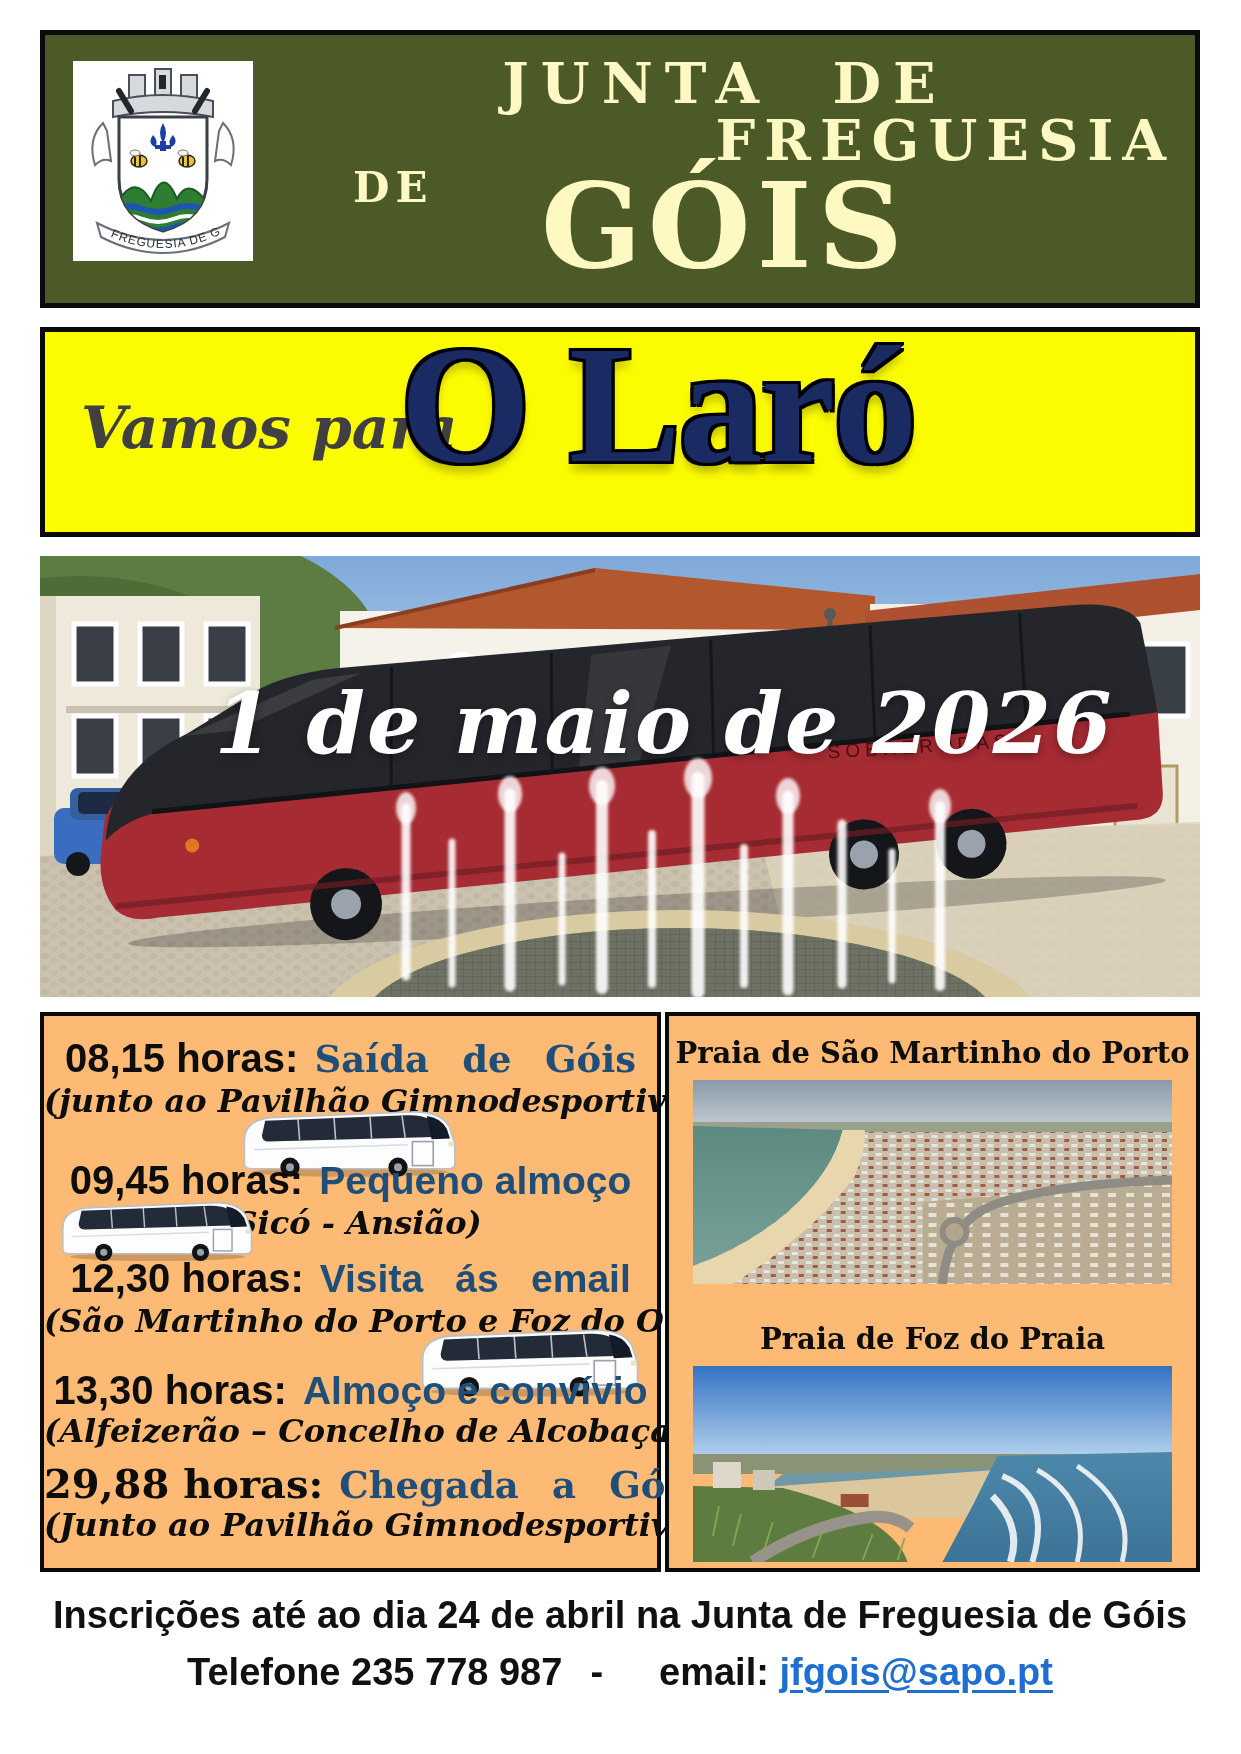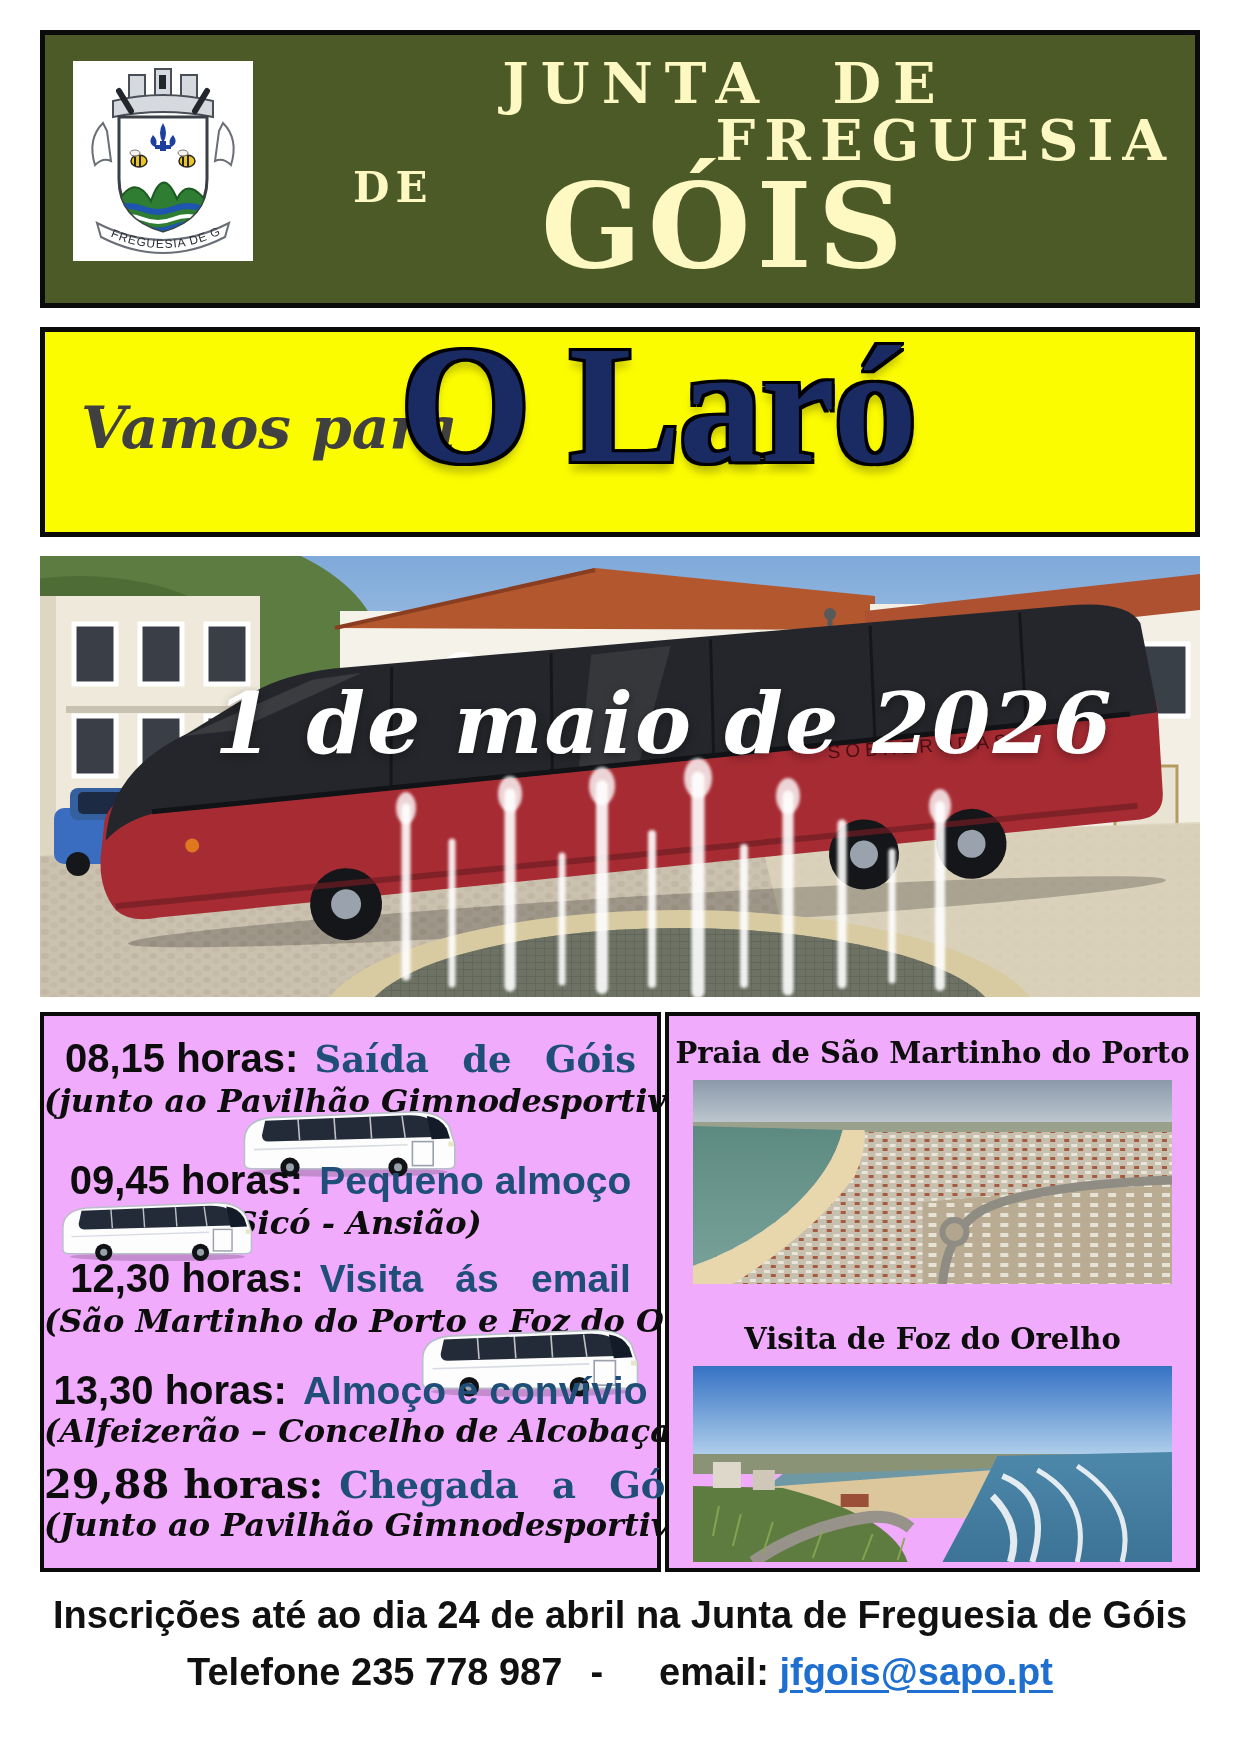--- a/index.html
+++ b/index.html
@@ -27,21 +27,21 @@
                 text-shadow:-3px -3px 0 #000,3px -3px 0 #000,-3px 3px 0 #000,3px 3px 0 #000,0 9px 10px rgba(0,0,0,.28);}
 
   
   .photo{position:absolute;left:40px;top:556px;width:1160px;height:441px;overflow:hidden;background:#9db9d8;}
   .photo svg{position:absolute;left:0;top:0;width:100%;height:100%;}
   .date-overlay{position:absolute;left:0;top:118px;width:100%;text-align:center;
                 font-family:"DejaVu Serif", serif;font-weight:bold;font-style:italic;
                 font-size:84px;color:#fff;text-shadow:0 3px 10px rgba(0,0,0,.35);letter-spacing:2px;margin-left:44px;}
 
   
-  .box{position:absolute;top:1012px;background:#f0abfc;border:4px solid #0b0b0b;box-sizing:border-box;}
+  .box{position:absolute;top:1012px;background:#fdba74;border:4px solid #0b0b0b;box-sizing:border-box;}
   .box-left{left:40px;width:621px;height:560px;}
   .box-right{left:665px;width:535px;height:560px;}
 
   .sched-row{position:absolute;left:0;width:100%;text-align:center;white-space:nowrap;}
   .time{font-family:"Liberation Sans", sans-serif;font-weight:bold;font-size:40px;color:#0d0d0d;}
   .time-serif{font-family:"DejaVu Serif", serif;}
   .stitle{font-weight:bold;font-size:39px;color:#1f4e79;margin-left:16px;}
   .t-serif{font-family:"DejaVu Serif", serif;font-size:37px;}
   .t-sans{font-family:"Liberation Sans", sans-serif;}
   .wide{word-spacing:0.55em;}
@@ -357,21 +357,21 @@
         <rect x="0" y="42" width="480" height="16" fill="#99a08c"></rect>
         <rect x="0" y="52" width="480" height="152" fill="url(#town)"></rect>
         <polygon points="230,122 480,100 480,204 230,204" fill="url(#camp)"></polygon>
         <path d="M0,46 L150,50 Q140,92 95,132 Q55,166 0,186 Z" fill="url(#seaB)"></path>
         <path d="M150,50 Q140,92 95,132 Q55,166 0,186 L0,204 L40,204 Q122,152 162,96 Q174,70 172,50 Z" fill="#e8d6ad"></path>
         <path d="M250,204 Q255,150 290,130 Q340,105 480,100" fill="none" stroke="#8f8c84" stroke-width="9"></path>
         <circle cx="262" cy="152" r="12" fill="#b3a68e" stroke="#8f8c84" stroke-width="6"></circle>
       </svg>
     </div>
 
-    <div class="beach-label" style="top:306px;">Visita de Foz do Orelho</div>
+    <div class="beach-label" style="top:306px;">Praia de Foz do Praia</div>
     <div class="beach-photo" style="top:350px;height:196px;">
       <svg viewBox="0 0 480 196" preserveAspectRatio="none">
         <defs>
           <linearGradient id="sky2" x1="0" y1="0" x2="0" y2="1">
             <stop offset="0" stop-color="#3572c4"></stop>
               <stop offset="1" stop-color="#b9d6ee"></stop>
           </linearGradient>
           <linearGradient id="oc2" x1="0" y1="0" x2="0" y2="1">
             <stop offset="0" stop-color="#4d88aa"></stop>
               <stop offset="1" stop-color="#3c7396"></stop>

